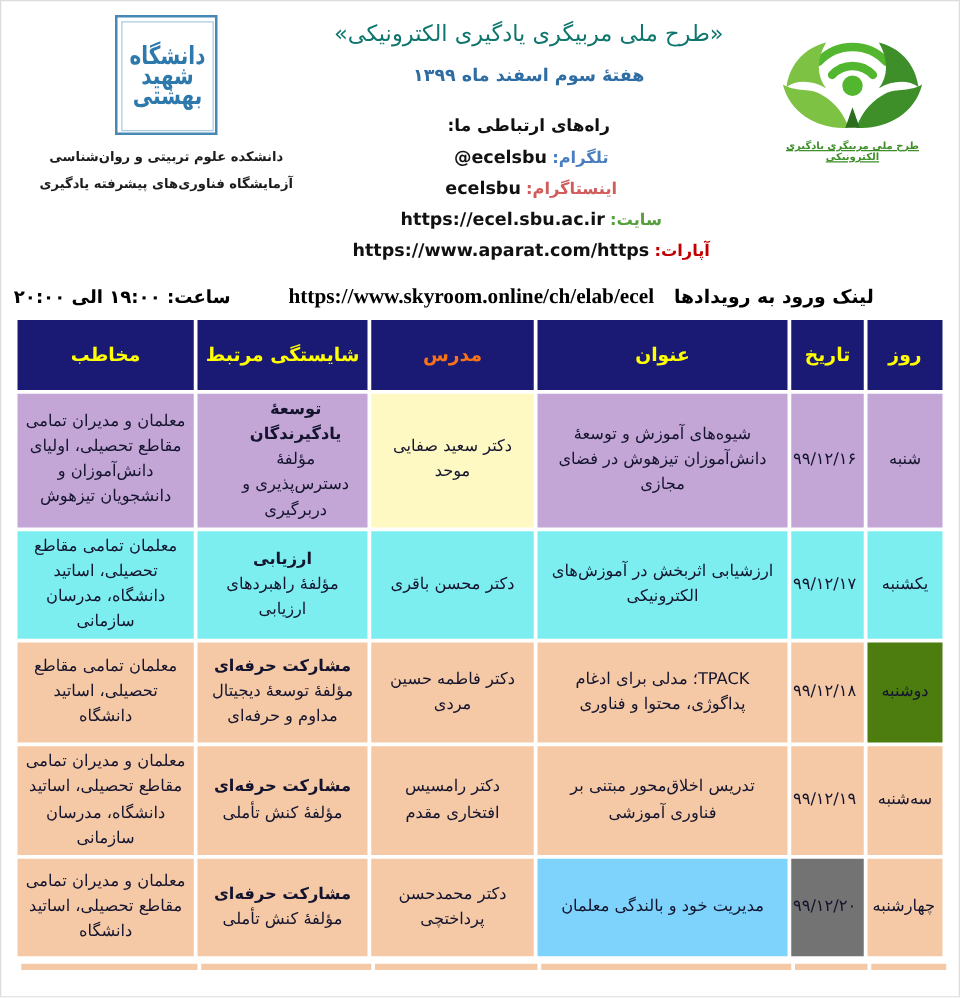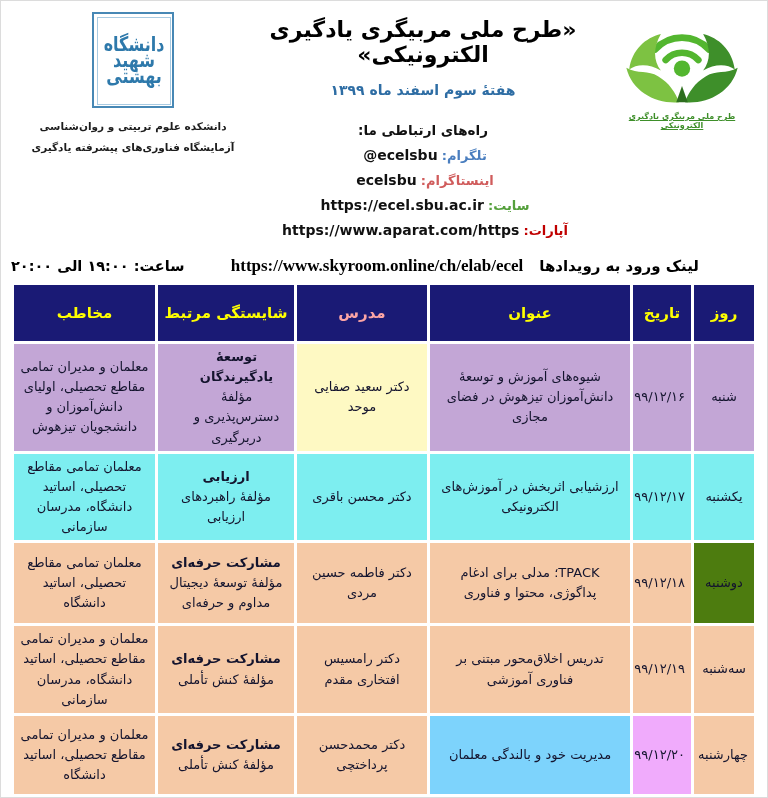--- a/index.html
+++ b/index.html
@@ -9,21 +9,21 @@
   }
   
   .top{display:flex;justify-content:space-between;padding:8px 10px 0 26px;}
   .logo-left{width:212px;text-align:center;flex:none;}
   .sbu-logo{width:72px;height:86px;border:2px solid #4788b5;padding:3px;margin:3px auto 8px;background:#fff;}
   .sbu-inner{width:100%;height:100%;border:1px solid #a9cbe2;display:flex;flex-direction:column;
     justify-content:center;align-items:center;color:#2e79ab;font-weight:bold;}
   .sbu-inner span{font-size:16px;line-height:1.0;letter-spacing:-1px;transform:scaleY(1.25);}
   .sbu-cap{font-size:10.5px;font-weight:bold;color:#1c1c1c;line-height:2.0;}
   .center-col{flex:1;text-align:center;padding-top:8px;direction:rtl;}
-  .title{font-size:22px;font-weight:bold;color:#000000;}
+  .title{font-size:18px;font-weight:normal;color:#0f766e;}
   .subtitle{font-size:14px;font-weight:bold;color:#2e6da4;margin-top:15px;}
   .contact-heading{font-size:13.5px;font-weight:bold;color:#111;margin-top:24px;}
   .contact-line{margin-top:9px;font-size:13px;}
   .clabel{font-weight:bold;}
   .cvalue{font-weight:bold;color:#111;font-size:14px;margin-left:4px;}
   .ltr{direction:ltr;unicode-bidi:isolate;display:inline-block;}
   .logo-right{width:150px;text-align:center;flex:none;padding-top:2px;}
   .elogo-cap{font-size:8px;font-weight:bold;color:#3e8f2a;margin-top:1px;text-decoration:underline;}
   
   .link-row{display:flex;direction:rtl;justify-content:space-between;align-items:baseline;
@@ -122,21 +122,21 @@
         <col style="width:200px">
       <col style="width:130px">
         <col style="width:136px">
         <col style="width:141px">
     </colgroup>
     <thead>
       <tr>
         <th style="background: rgb(26, 26, 117); color: rgb(255, 255, 0);">روز</th>
         <th style="background: rgb(26, 26, 117); color: rgb(255, 255, 0);">تاریخ</th>
         <th style="background: rgb(26, 26, 117); color: rgb(255, 255, 0);">عنوان</th>
-        <th style="background: rgb(26, 26, 117); color: #fca5a5;">مدرس</th>
+        <th style="background: rgb(26, 26, 117); color: #f97316;">مدرس</th>
         <th style="background: rgb(26, 26, 117); color: rgb(255, 255, 0);">شایستگی مرتبط</th>
         <th style="background: rgb(26, 26, 117); color: rgb(255, 255, 0);">مخاطب</th>
       </tr>
     </thead>
     <tbody>
       <tr>
         <td class="day" style="background: rgb(195, 166, 214);">شنبه</td>
         <td class="date" style="background: rgb(195, 166, 214);">۹۹/۱۲/۱۶</td>
         <td class="ttl" style="background: rgb(195, 166, 214);">شیوه‌های آموزش و توسعۀ دانش‌آموزان تیزهوش در فضای مجازی</td>
         <td class="instr" style="background: #fef9c3;">دکتر سعید صفایی موحد</td>
@@ -174,21 +174,21 @@
         <td class="ttl" style="background: rgb(245, 201, 166);">تدریس اخلاق‌محور مبتنی بر فناوری آموزشی</td>
         <td class="instr" style="background: rgb(245, 201, 166);">دکتر رامسیس افتخاری مقدم</td>
         <td class="comp" style="background: rgb(245, 201, 166);">
           <div class="comp-b">مشارکت حرفه‌ای</div>
           <div class="comp-s">مؤلفۀ کنش تأملی</div>
         </td>
         <td class="aud" style="background: rgb(245, 201, 166);">معلمان و مدیران تمامی مقاطع تحصیلی، اساتید دانشگاه، مدرسان سازمانی</td>
       </tr>
       <tr>
         <td class="day" style="background: rgb(245, 201, 166);">چهارشنبه</td>
-        <td class="date" style="background: #f0abfc;">۹۹/۱۲/۲۰</td>
+        <td class="date" style="background: #737373;">۹۹/۱۲/۲۰</td>
         <td class="ttl" style="background: #7dd3fc;">مدیریت خود و بالندگی معلمان</td>
         <td class="instr" style="background: rgb(245, 201, 166);">دکتر محمدحسن پرداختچی</td>
         <td class="comp" style="background: rgb(245, 201, 166);">
           <div class="comp-b">مشارکت حرفه‌ای</div>
           <div class="comp-s">مؤلفۀ کنش تأملی</div>
         </td>
         <td class="aud" style="background: rgb(245, 201, 166);">معلمان و مدیران تمامی مقاطع تحصیلی، اساتید دانشگاه</td>
       </tr>
     </tbody>
   </table>

